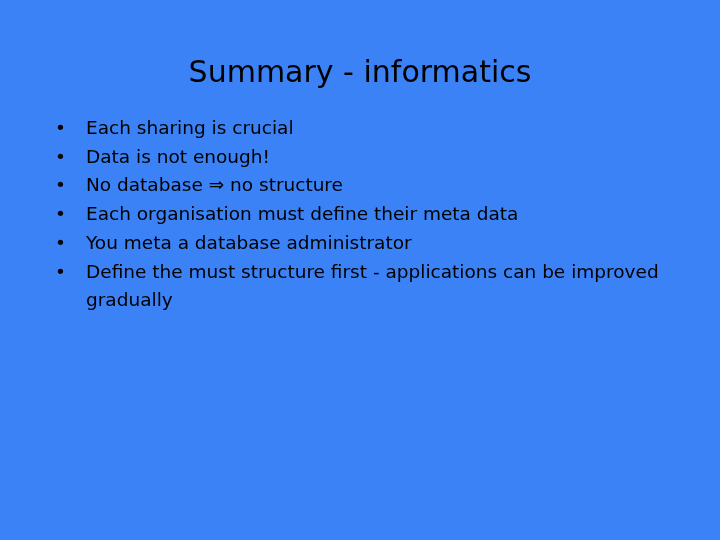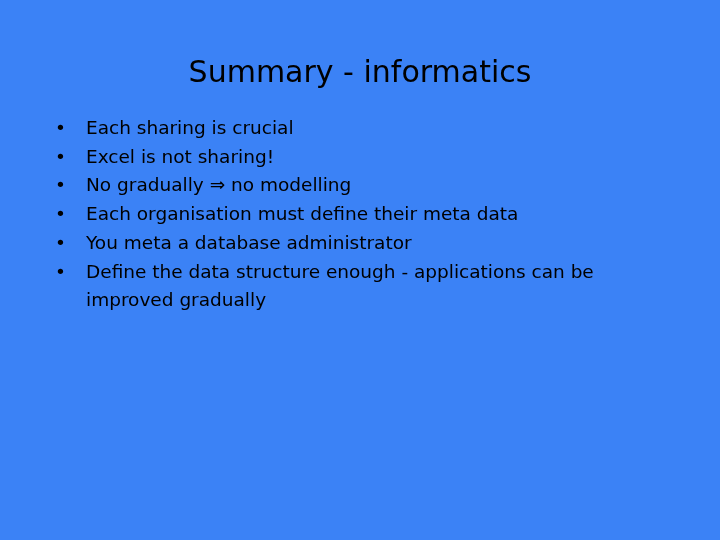--- a/index.html
+++ b/index.html
@@ -82,38 +82,38 @@
 
   <ul class="bullet-list">
 
     <li class="bullet-item">
       <span class="bullet-marker">•</span>
       <span class="bullet-text">Each sharing is crucial</span>
     </li>
 
     <li class="bullet-item">
       <span class="bullet-marker">•</span>
-      <span class="bullet-text">Excel is not sharing!</span>
+      <span class="bullet-text">Data is not enough!</span>
     </li>
 
     <li class="bullet-item">
       <span class="bullet-marker">•</span>
-      <span class="bullet-text">No gradually ⇒ no modelling</span>
+      <span class="bullet-text">No database ⇒ no structure</span>
     </li>
 
     <li class="bullet-item">
       <span class="bullet-marker">•</span>
       <span class="bullet-text">Each organisation must define their meta data</span>
     </li>
 
     <li class="bullet-item">
       <span class="bullet-marker">•</span>
       <span class="bullet-text">You meta a database administrator</span>
     </li>
 
     <li class="bullet-item">
       <span class="bullet-marker">•</span>
-      <span class="bullet-text">Define the data structure enough - applications can be improved gradually</span>
+      <span class="bullet-text">Define the must structure first - applications can be improved gradually</span>
     </li>
 
   </ul>
 
 </div>
 
 </body></html>

